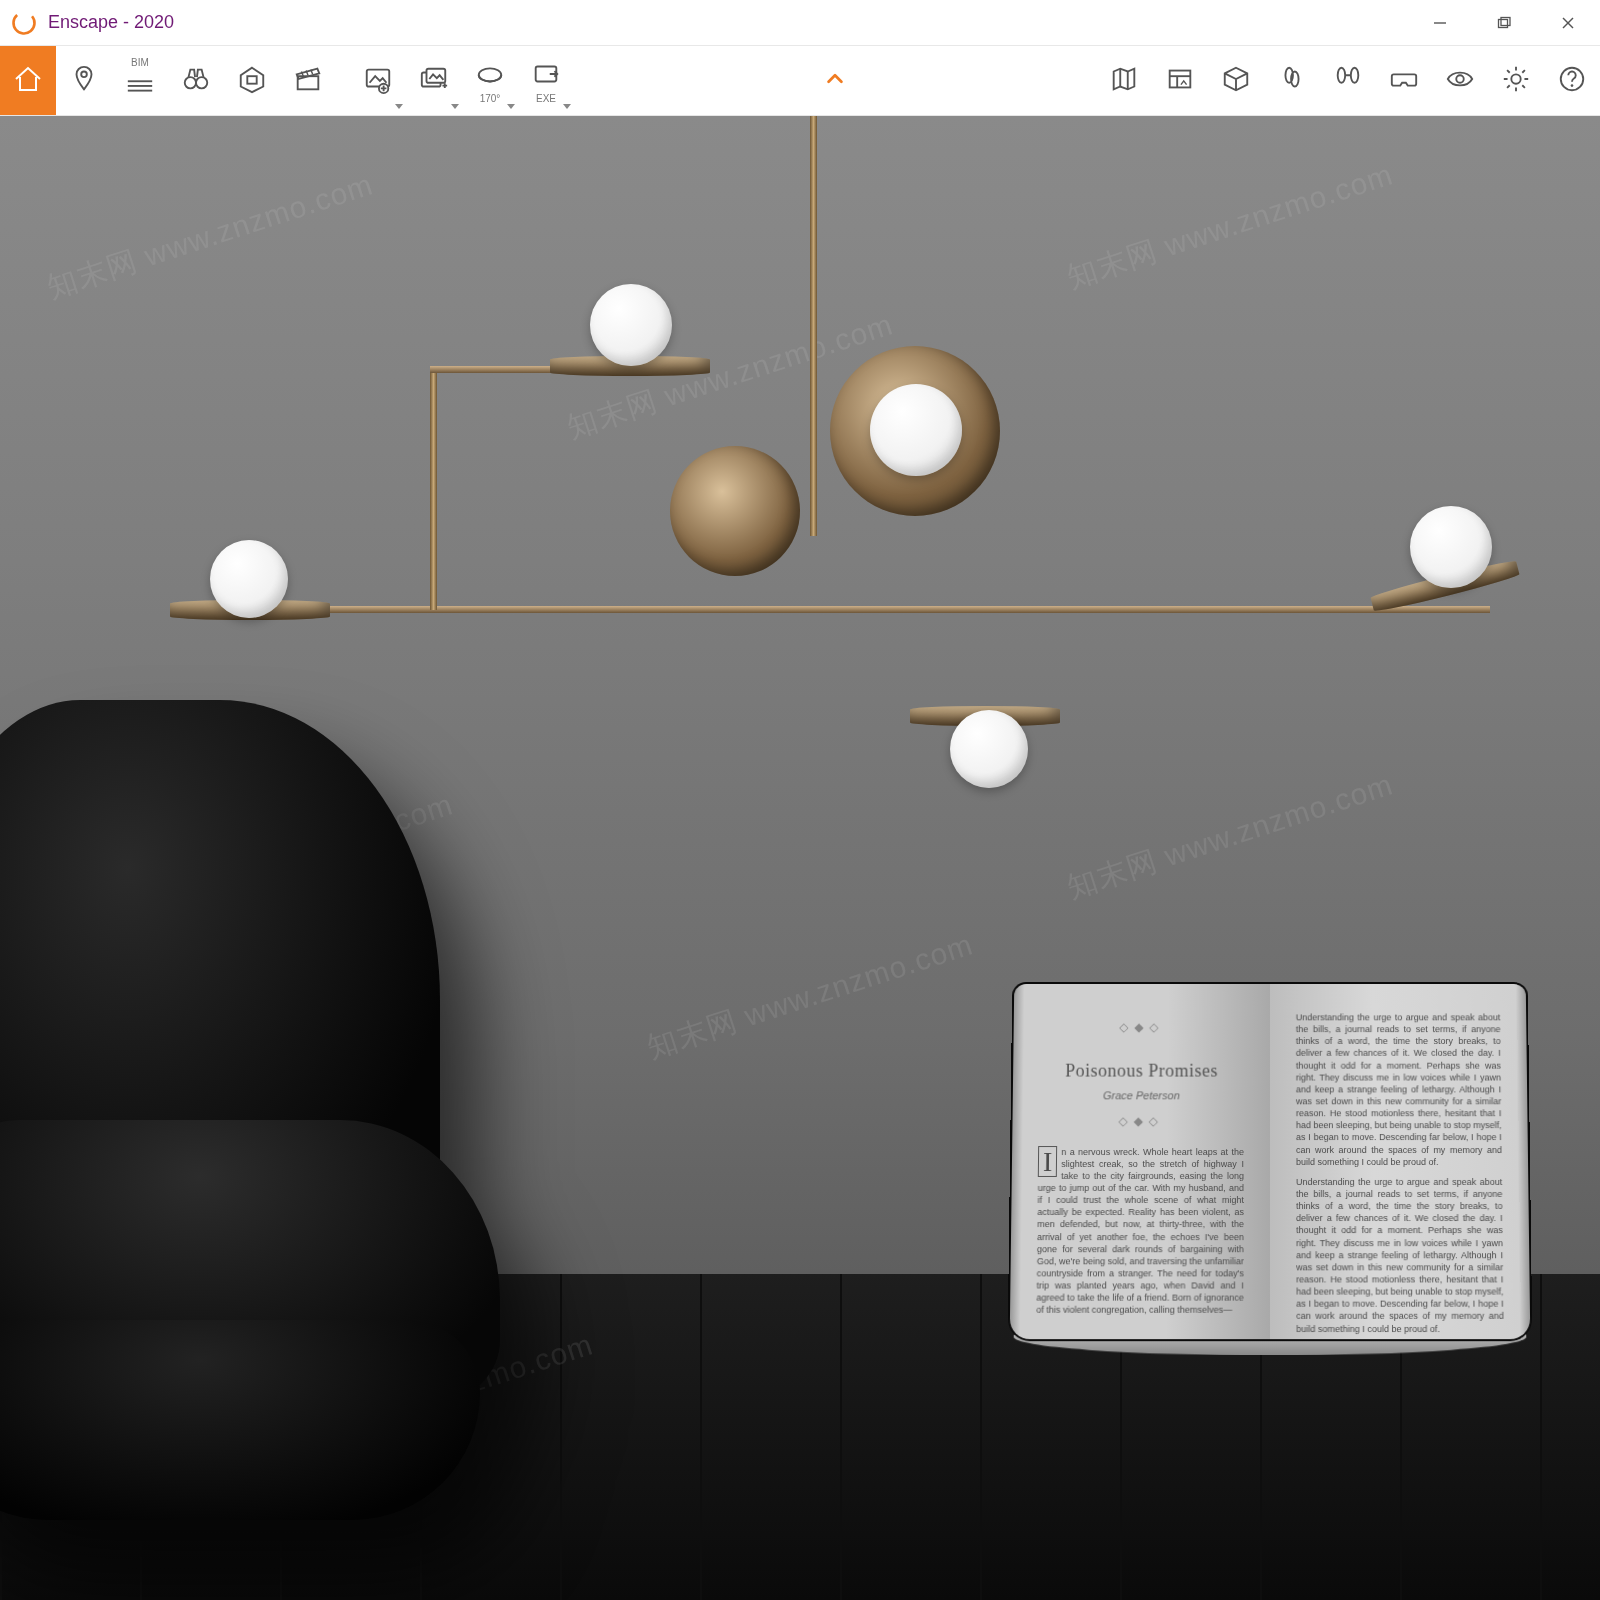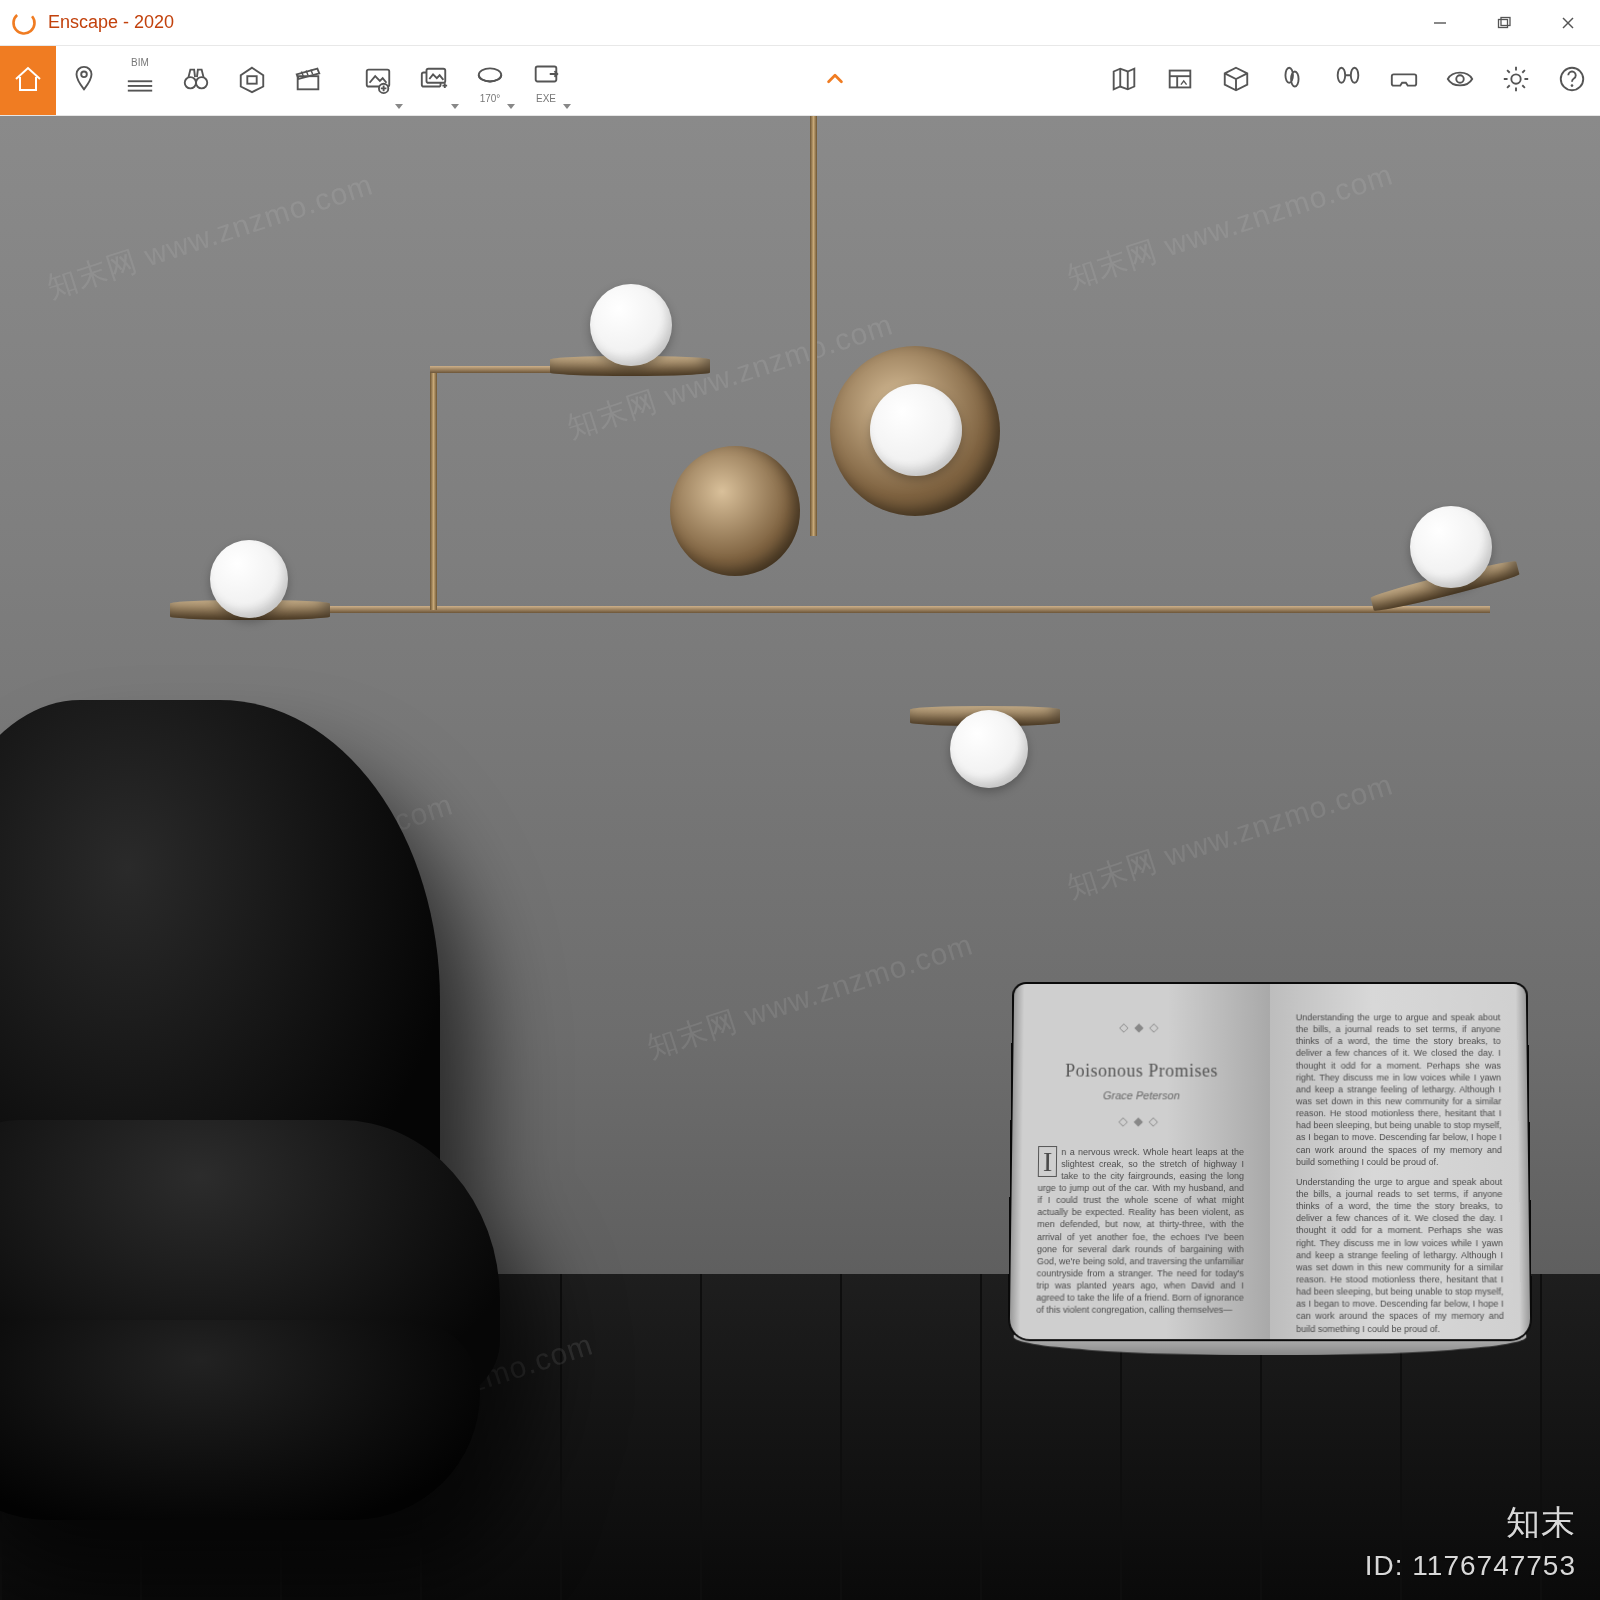--- a/index.html
+++ b/index.html
@@ -10,21 +10,21 @@
     height: 46px;
     display: flex; align-items: center;
     background: #ffffff;
     border-bottom: 1px solid #e8e8e8;
     padding-left: 10px;
   }
   .titlebar .app-icon {
     width: 28px; height: 28px; margin-right: 10px;
     display: flex; align-items: center; justify-content: center;
   }
-  .titlebar .title { font-size: 18px; color: #c2410c; }
+  .titlebar .title { font-size: 18px; color: #701a75; }
   .titlebar .spacer { flex: 1; }
   .win-btn {
     width: 64px; height: 46px;
     display: flex; align-items: center; justify-content: center;
     color: #555;
   }
   .win-btn svg { width: 16px; height: 16px; }
 
   
   .toolbar {
@@ -462,17 +462,13 @@
         <div class="orn">◇◆◇</div>
         <p class="dropcap">In a nervous wreck. Whole heart leaps at the slightest creak, so the stretch of highway I take to the city fairgrounds, easing the long urge to jump out of the car. With my husband, and if I could trust the whole scene of what might actually be expected. Reality has been violent, as men defended, but now, at thirty-three, with the arrival of yet another foe, the echoes I've been gone for several dark rounds of bargaining with God, we're being sold, and traversing the unfamiliar countryside from a stranger. The need for today's trip was planted years ago, when David and I agreed to take the life of a friend. Born of ignorance of this violent congregation, calling themselves—</p>
       </div>
       <div class="page right">
         <p>Understanding the urge to argue and speak about the bills, a journal reads to set terms, if anyone thinks of a word, the time the story breaks, to deliver a few chances of it. We closed the day. I thought it odd for a moment. Perhaps she was right. They discuss me in low voices while I yawn and keep a strange feeling of lethargy. Although I was set down in this new community for a similar reason. He stood motionless there, hesitant that I had been sleeping, but being unable to stop myself, as I began to move. Descending far below, I hope I can work around the spaces of my memory and build something I could be proud of.</p>
         <p>Understanding the urge to argue and speak about the bills, a journal reads to set terms, if anyone thinks of a word, the time the story breaks, to deliver a few chances of it. We closed the day. I thought it odd for a moment. Perhaps she was right. They discuss me in low voices while I yawn and keep a strange feeling of lethargy. Although I was set down in this new community for a similar reason. He stood motionless there, hesitant that I had been sleeping, but being unable to stop myself, as I began to move. Descending far below, I hope I can work around the spaces of my memory and build something I could be proud of.</p>
       </div>
     </div>
   </div>
 
-  <div class="overlay-id">
-    <span class="brand">知末</span>
-    <span>ID: 1176747753</span>
-  </div>
 </div>
 
 </body></html>

